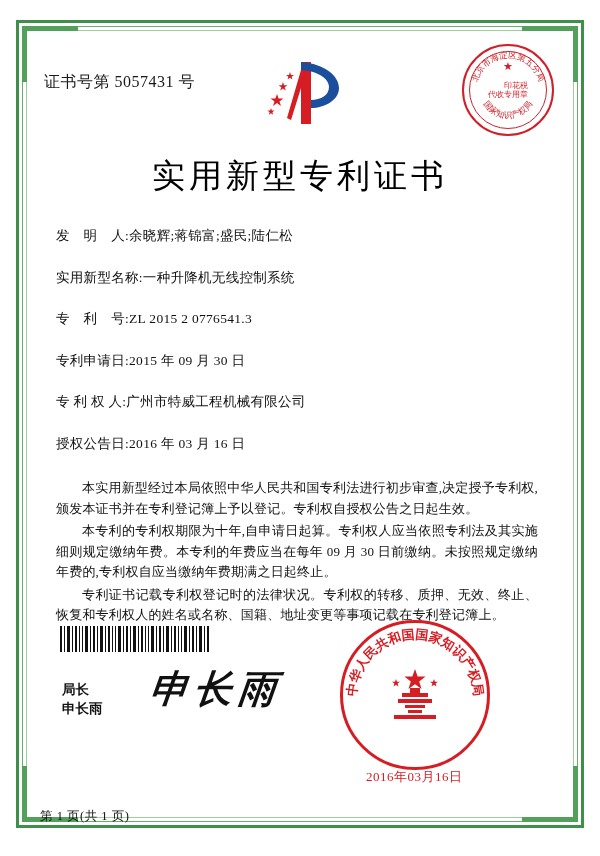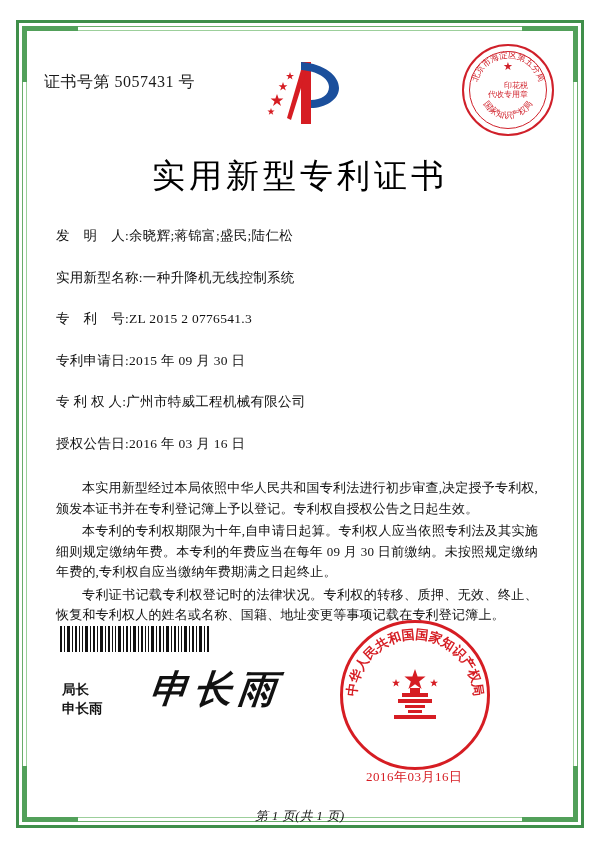--- a/index.html
+++ b/index.html
@@ -267,25 +267,24 @@
     white-space: nowrap;
     margin-left: 8px;
   }
 
   
   .footer {
     position: absolute;
     left: 0;
     right: 0;
     top: 764px;
-    text-align: center;
+    text-align: left;
     font-size: 12.5px;
     color: #111;
     letter-spacing: 0.5px;
-    font-style: italic;
   }
 </style>
 </head>
 <body>
 
 <div class="page">
 
   <div class="border-outer"></div>
   <div class="border-inner"></div>
   <div class="border-inner2"></div>

